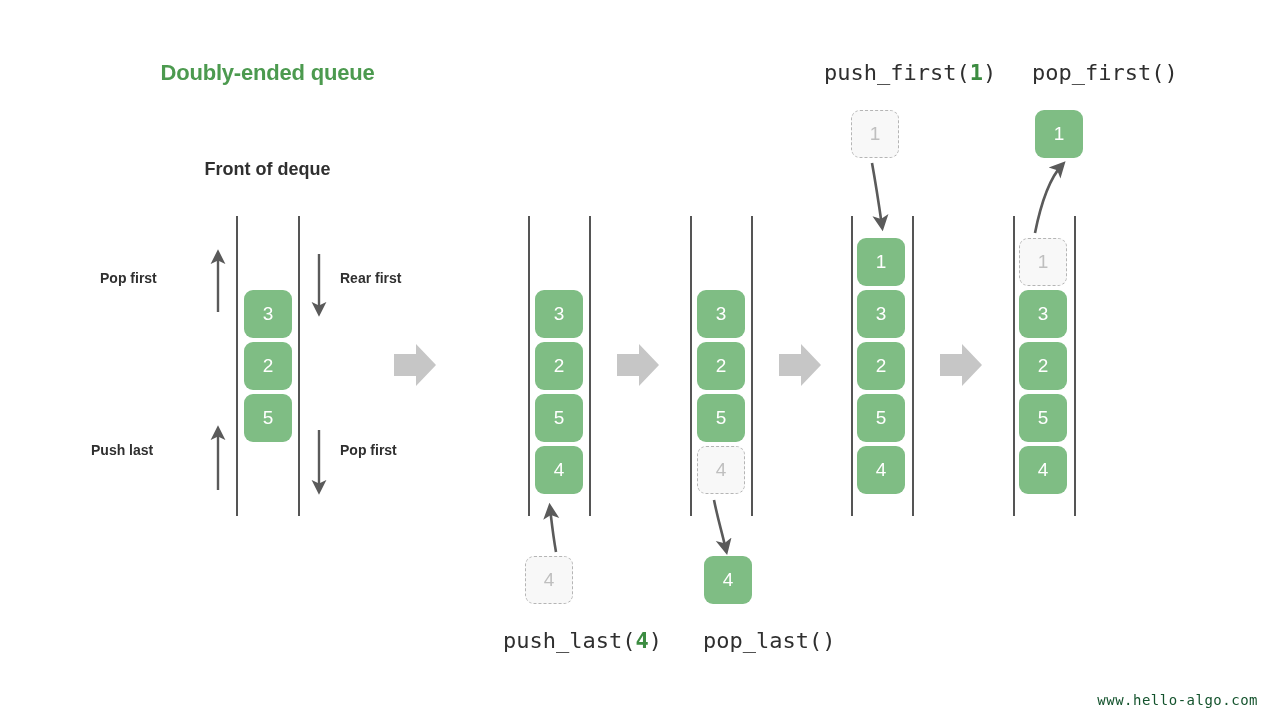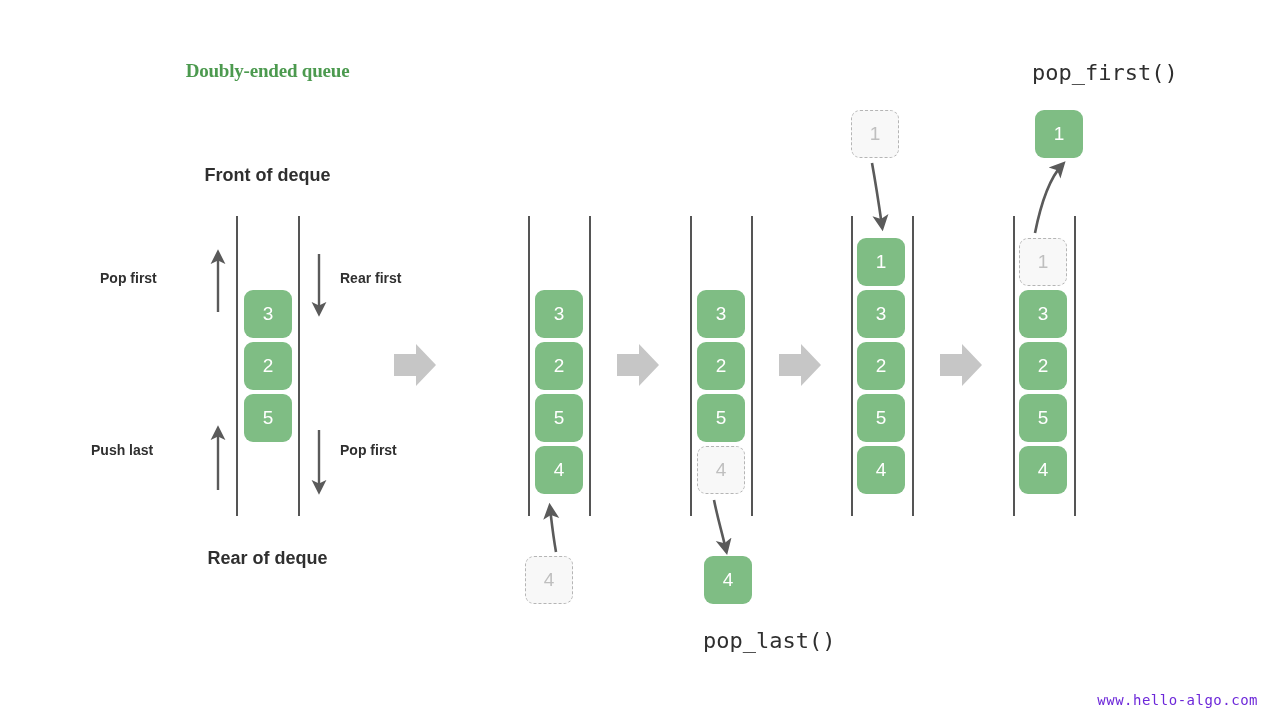--- a/index.html
+++ b/index.html
@@ -21,37 +21,36 @@
     width: 1280px;
     height: 720px;
   }
 
   
   .title {
     position: absolute;
     text-align: center;
     color: #4C9A4F;
     font-weight: bold;
-    font-size: 19px;
+    font-size: 22px;
     letter-spacing: -0.2px;
     white-space: nowrap;
-    font-family: Liberation Serif, serif;
   }
   .title-l1 { left: 120px; top: 60px; width: 295px; }
   .title-l2 { left: 120px; top: 100px; width: 295px; }
 
   .heading {
     position: absolute;
     text-align: center;
     color: #2f2f2f;
     font-weight: bold;
     font-size: 18px;
     white-space: nowrap;
   }
-  .front-label { left: 120px; top: 165px; width: 295px; }
+  .front-label { left: 120px; top: 159px; width: 295px; }
   .rear-label  { left: 120px; top: 548px; width: 295px; }
 
   .side-label {
     position: absolute;
     color: #2f2f2f;
     font-weight: bold;
     font-size: 14px;
     white-space: nowrap;
   }
   .lbl-pop-first  { left: 100px; top: 270px; }
@@ -74,21 +73,21 @@
   .cap-push-first { left: 824px; top: 60px; }
   .cap-pop-first  { left: 1032px; top: 60px; }
 
   
   .watermark {
     position: absolute;
     right: 22px;
     bottom: 12px;
     font-family: "DejaVu Sans Mono", "Liberation Mono", monospace;
     font-size: 14px;
-    color: #6d28d9;
+    color: #14532d;
     letter-spacing: 0.5px;
   }
 
   
   .rail {
     position: absolute;
     width: 1.6px;
     background: #555555;
   }
 
@@ -126,30 +125,31 @@
   }
 </style>
 </head>
 <body>
 
 <div class="canvas">
 
   <div class="title title-l1">Doubly-ended queue</div>
 
   <div class="heading front-label">Front of deque</div>
-  <div class="heading rear-label">Rear of deque</div>
 
   <div class="side-label lbl-pop-first">Pop first</div>
   <div class="side-label lbl-push-first">Rear first</div>
   <div class="side-label lbl-push-last">Push last</div>
   <div class="side-label lbl-pop-last">Pop first</div>
 
+  <div class="op-caption cap-push-last"><span>push_last(</span><span class="arg">4</span><span>)</span></div>
 
   <div class="op-caption cap-pop-last">pop_last()</div>
 
+  <div class="op-caption cap-push-first"><span>push_first(</span><span class="arg">1</span><span>)</span></div>
 
   <div class="op-caption cap-pop-first">pop_first()</div>
 
   <div class="rail" style="left:236px; top:216px; height:300px;"></div>
   <div class="rail" style="left:298px; top:216px; height:300px;"></div>
 
   <div class="rail" style="left:528px; top:216px; height:300px;"></div>
   <div class="rail" style="left:589px; top:216px; height:300px;"></div>
 
   <div class="rail" style="left:690px; top:216px; height:300px;"></div>

